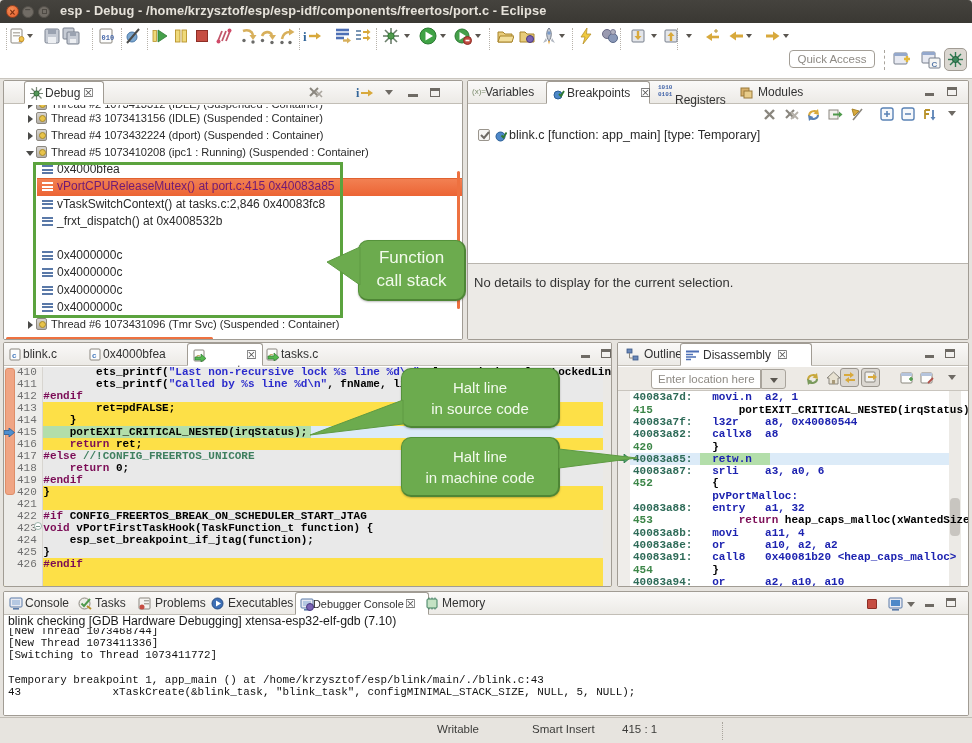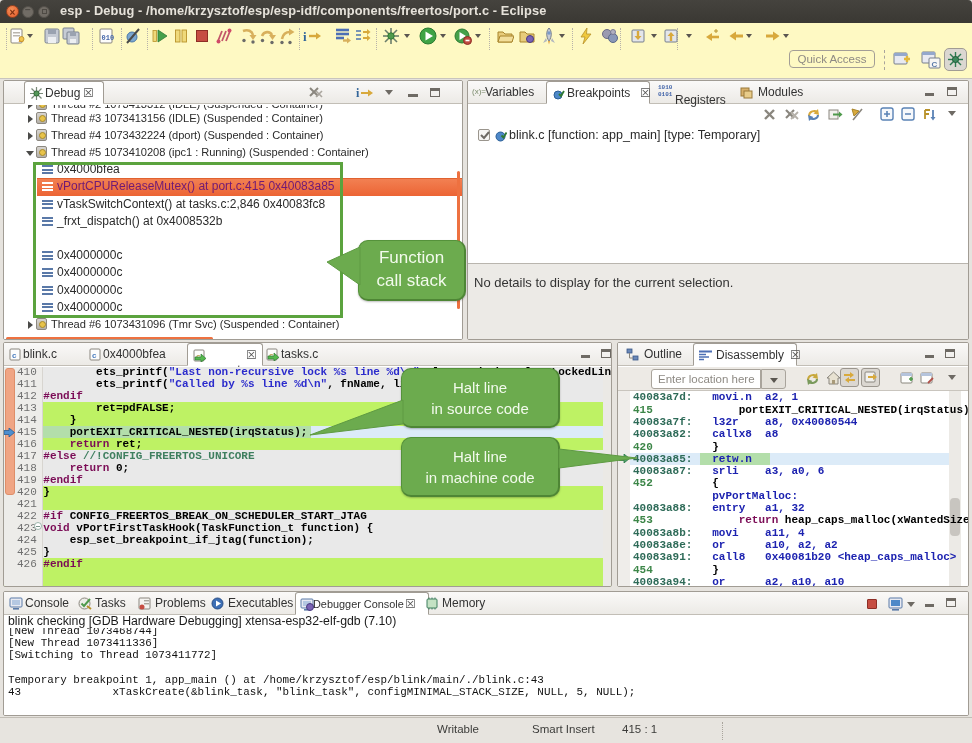--- a/index.html
+++ b/index.html
@@ -6,21 +6,21 @@
 html,body { width:972px; height:743px; overflow:hidden; }
 body { position:relative; background:#E6E3DE; font-family:"Liberation Sans", sans-serif; }
 .abs { position:absolute; }
 
 #titlebar { position:absolute; left:0; top:0; width:972px; height:23px;
   background:linear-gradient(#45433E,#3A3833); border-radius:4px 4px 0 0; }
 .winbtn { position:absolute; border-radius:50%; }
 #title-text { position:absolute; left:60px; top:3px; font-size:12.8px; font-weight:bold; color:#E6E2DA; letter-spacing:0.1px;}
 
 #toolbar { position:absolute; left:0; top:23px; width:972px; height:56px;
-  background:#fef9c3; border-bottom:1px solid #C9C5BE; }
+  background:#ffffff; border-bottom:1px solid #C9C5BE; }
 .tsep { position:absolute; top:5px; width:1px; height:22px; border-left:1px dotted #B7B2AA; }
 .ticon { position:absolute; top:4px; width:18px; height:18px; }
 .tarrow { position:absolute; top:11px; width:0; height:0; border-left:3.5px solid transparent; border-right:3.5px solid transparent; border-top:4px solid #5A5650; }
 #quickaccess { position:absolute; left:789px; top:27px; width:86px; height:18px; border:1px solid #A39E96; border-radius:4px; color:#8E8A84; font-size:11.5px; line-height:17px; text-align:center; }
 
 .panel { position:absolute; background:#fff; border:1px solid #A19C94; border-radius:2px; overflow:hidden; }
 .phead { position:absolute; left:0; top:0; right:0; height:23px;
   background:linear-gradient(#FAF9F8,#ECEAE6); border-bottom:1px solid #C2BEB6; }
 .tab { position:absolute; top:0; height:23px; font-size:12px; color:#333; white-space:nowrap; }
 .tab.active { background:#fff; border:1px solid #A19C94; border-bottom:1px solid #fff; border-radius:3px 3px 0 0; }
@@ -515,21 +515,21 @@
         <polygon points="2,8 8,8 8,5 13,9.5 8,13 8,11 2,11" fill="#55B84E" stroke="#2F7A33" stroke-width="0.7"></polygon>
       </svg>
     <span style="position:absolute;left:20px;top:4px;">tasks.c</span>
     </div>
   <div class="minmax" style="left:577px; top:6px;">
       <div class="mm-min"></div>
     </div>
   <div class="minmax" style="left:597px; top:6px;">
       <div class="mm-max"></div>
     </div>
-  <div id="editorbody" style="position:absolute; left:0; top:24px; right:0; bottom:0; background:#bef264; overflow:hidden;">
+  <div id="editorbody" style="position:absolute; left:0; top:24px; right:0; bottom:0; background:#fde047; overflow:hidden;">
 
     <div style="position:absolute;left:0;top:0;width:39.3px;height:100%;background:#EDECE9;border-right:1px solid #D8D5D0;"></div>
 
     <div style="position:absolute;left:0.6px;top:1px;width:10px;height:127px;background:#F0A584;border:1px solid #DE8E69;border-radius:3px;"></div>
 
     <div style="position:absolute;right:0;top:0;width:8px;height:100%;background:#EBE9E5;"></div>
 
     <div style="position:absolute;left:39.3px;top:-1.2px;width:559.7px;height:36.1px;background:#E9E9E9;"></div>
     <div style="position:absolute;left:39.3px;top:83px;width:559.7px;height:36.1px;background:#E9E9E9;"></div>
     <div style="position:absolute;left:39.3px;top:143.2px;width:559.7px;height:48.1px;background:#E9E9E9;"></div>
@@ -570,21 +570,21 @@
 <div class="panel" id="disasmpanel" style="left:617px; top:342px; width:352px; height:245px;">
   <div class="phead"></div>
   <div class="tab" style="left:4px;">
     <svg style="position:absolute;left:4px;top:5px;" width="14" height="13">
         <rect x="1" y="1" width="5" height="4" fill="#6A88B8" stroke="#3A5888" stroke-width="0.8"></rect>
         <rect x="7" y="8" width="5" height="4" fill="#6A88B8" stroke="#3A5888" stroke-width="0.8"></rect>
         <path d="M3.5 5 L3.5 10 L7 10" stroke="#8A867E" fill="none"></path>
       </svg>
     <span style="position:absolute;left:22px;top:4px;">Outline</span>
     </div>
-  <div class="tab active" style="left:75px; width:104px;padding-left:48px;">
+  <div class="tab active" style="left:62px; width:132px;padding-left:48px;">
     <svg style="position:absolute;left:4px;top:6px;" width="15" height="11">
         <g stroke="#4D6FB5">
           <line x1="1" y1="1.5" x2="14" y2="1.5" stroke-width="2"></line>
           <line x1="1" y1="4.5" x2="8" y2="4.5" stroke-width="1.4"></line>
           <line x1="1" y1="7" x2="11" y2="7" stroke-width="1.4"></line>
           <line x1="1" y1="9.5" x2="6" y2="9.5" stroke-width="1.4"></line>
         </g>
       </svg>
     <span style="position:absolute;left:22px;top:4px;">Disassembly</span>
     <span style="position:absolute;left:96px;top:4px;color:#555;">☒</span>

